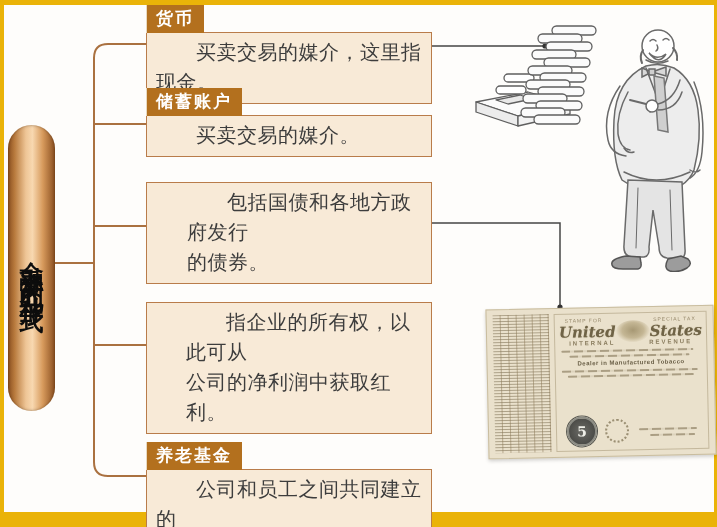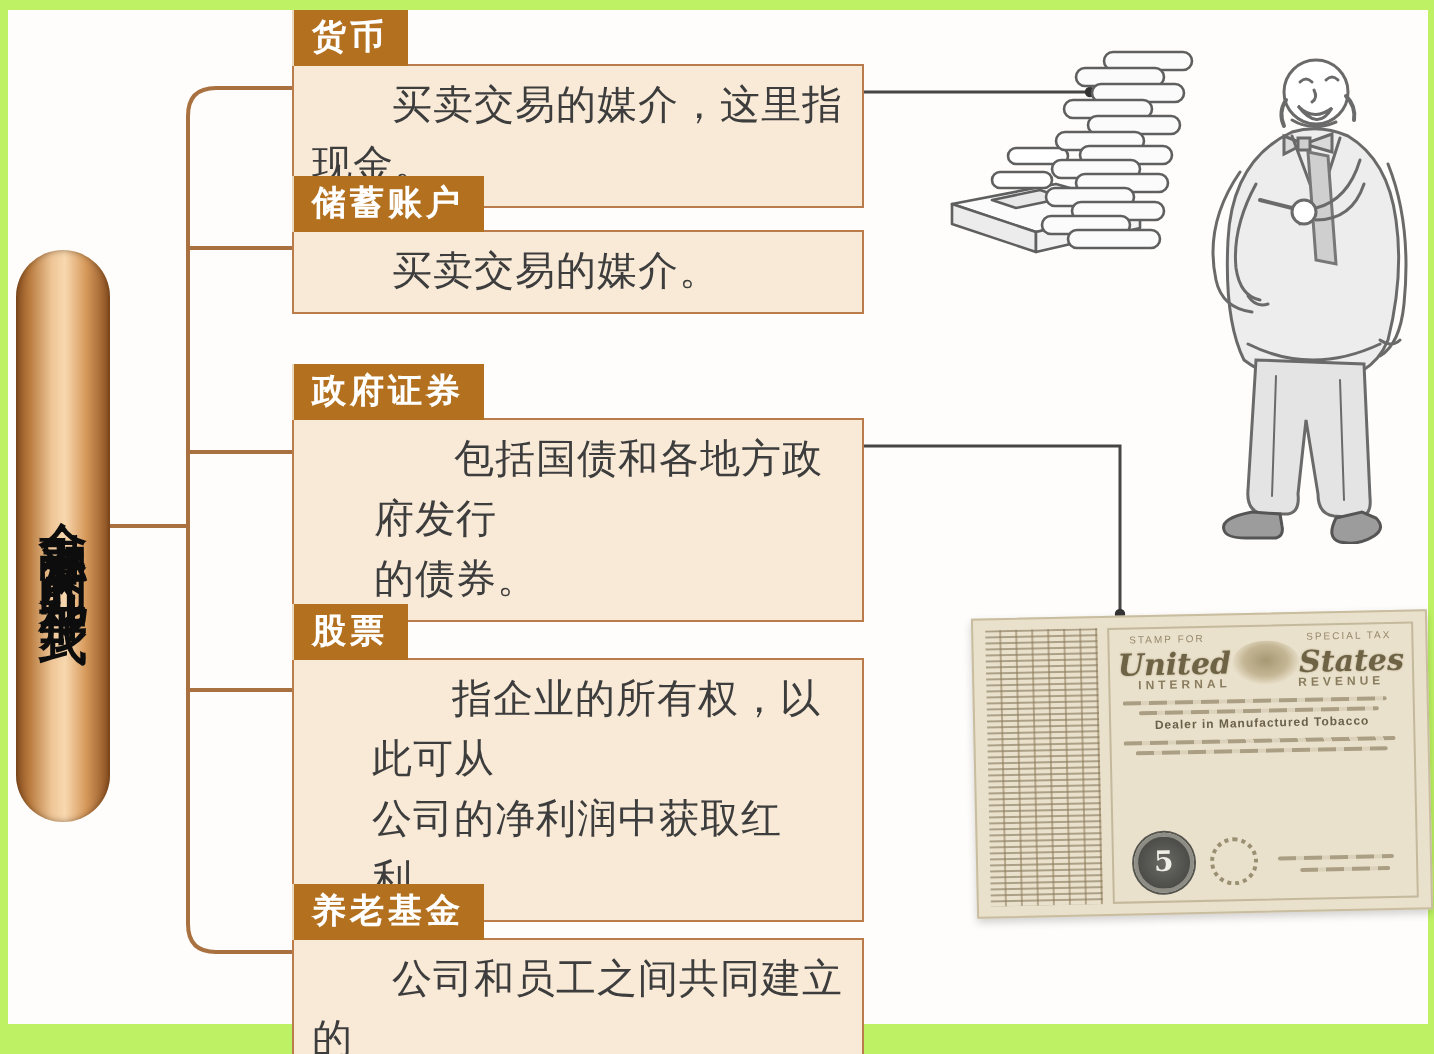--- a/index.html
+++ b/index.html
@@ -1,16 +1,16 @@
 <!DOCTYPE html>
 <html><head>
 <meta charset="utf-8">
 <style>
   html,body{margin:0;padding:0;background:#111;}
-  #stage{position:relative;width:717px;height:527px;background:#bef264;overflow:hidden;
+  #stage{position:relative;width:717px;height:527px;background:#eab308;overflow:hidden;
          font-family:"Liberation Sans","DejaVu Sans",sans-serif;}
   #canvas{position:absolute;left:4px;top:5px;width:710px;height:507px;background:#fefdfb;}
 
   
   #wires{position:absolute;left:0;top:0;width:717px;height:527px;pointer-events:none;}
 
   
   .capsule{position:absolute;left:8px;top:125px;width:47px;height:286px;border-radius:24px;
     background:linear-gradient(90deg,#8a4f20 0%,#b87a3d 14%,#eec596 38%,#f8d8b0 52%,#d79a5c 74%,#8a4f20 100%);
     display:flex;align-items:center;justify-content:center;
@@ -100,26 +100,24 @@
 
   <div class="node" id="node-0">
     <div class="tab">货币</div>
     <div class="bodybox">买卖交易的媒介，这里指现金。</div>
   </div>
   <div class="node" id="node-1">
     <div class="tab">储蓄账户</div>
     <div class="bodybox">买卖交易的媒介。</div>
   </div>
   <div class="node" id="node-2">
-    <div class="tab">政府证券</div>
     <div class="bodybox">包括国债和各地方政府发行
 的债券。</div>
   </div>
   <div class="node" id="node-3">
-    <div class="tab">股票</div>
     <div class="bodybox">指企业的所有权，以此可从
 公司的净利润中获取红利。</div>
   </div>
   <div class="node" id="node-4">
     <div class="tab">养老基金</div>
     <div class="bodybox">公司和员工之间共同建立的
 基金，在员工退休以后定期发放。</div>
   </div>
 
   <svg id="money-sketch" class="sketch" viewBox="0 0 150 114">

